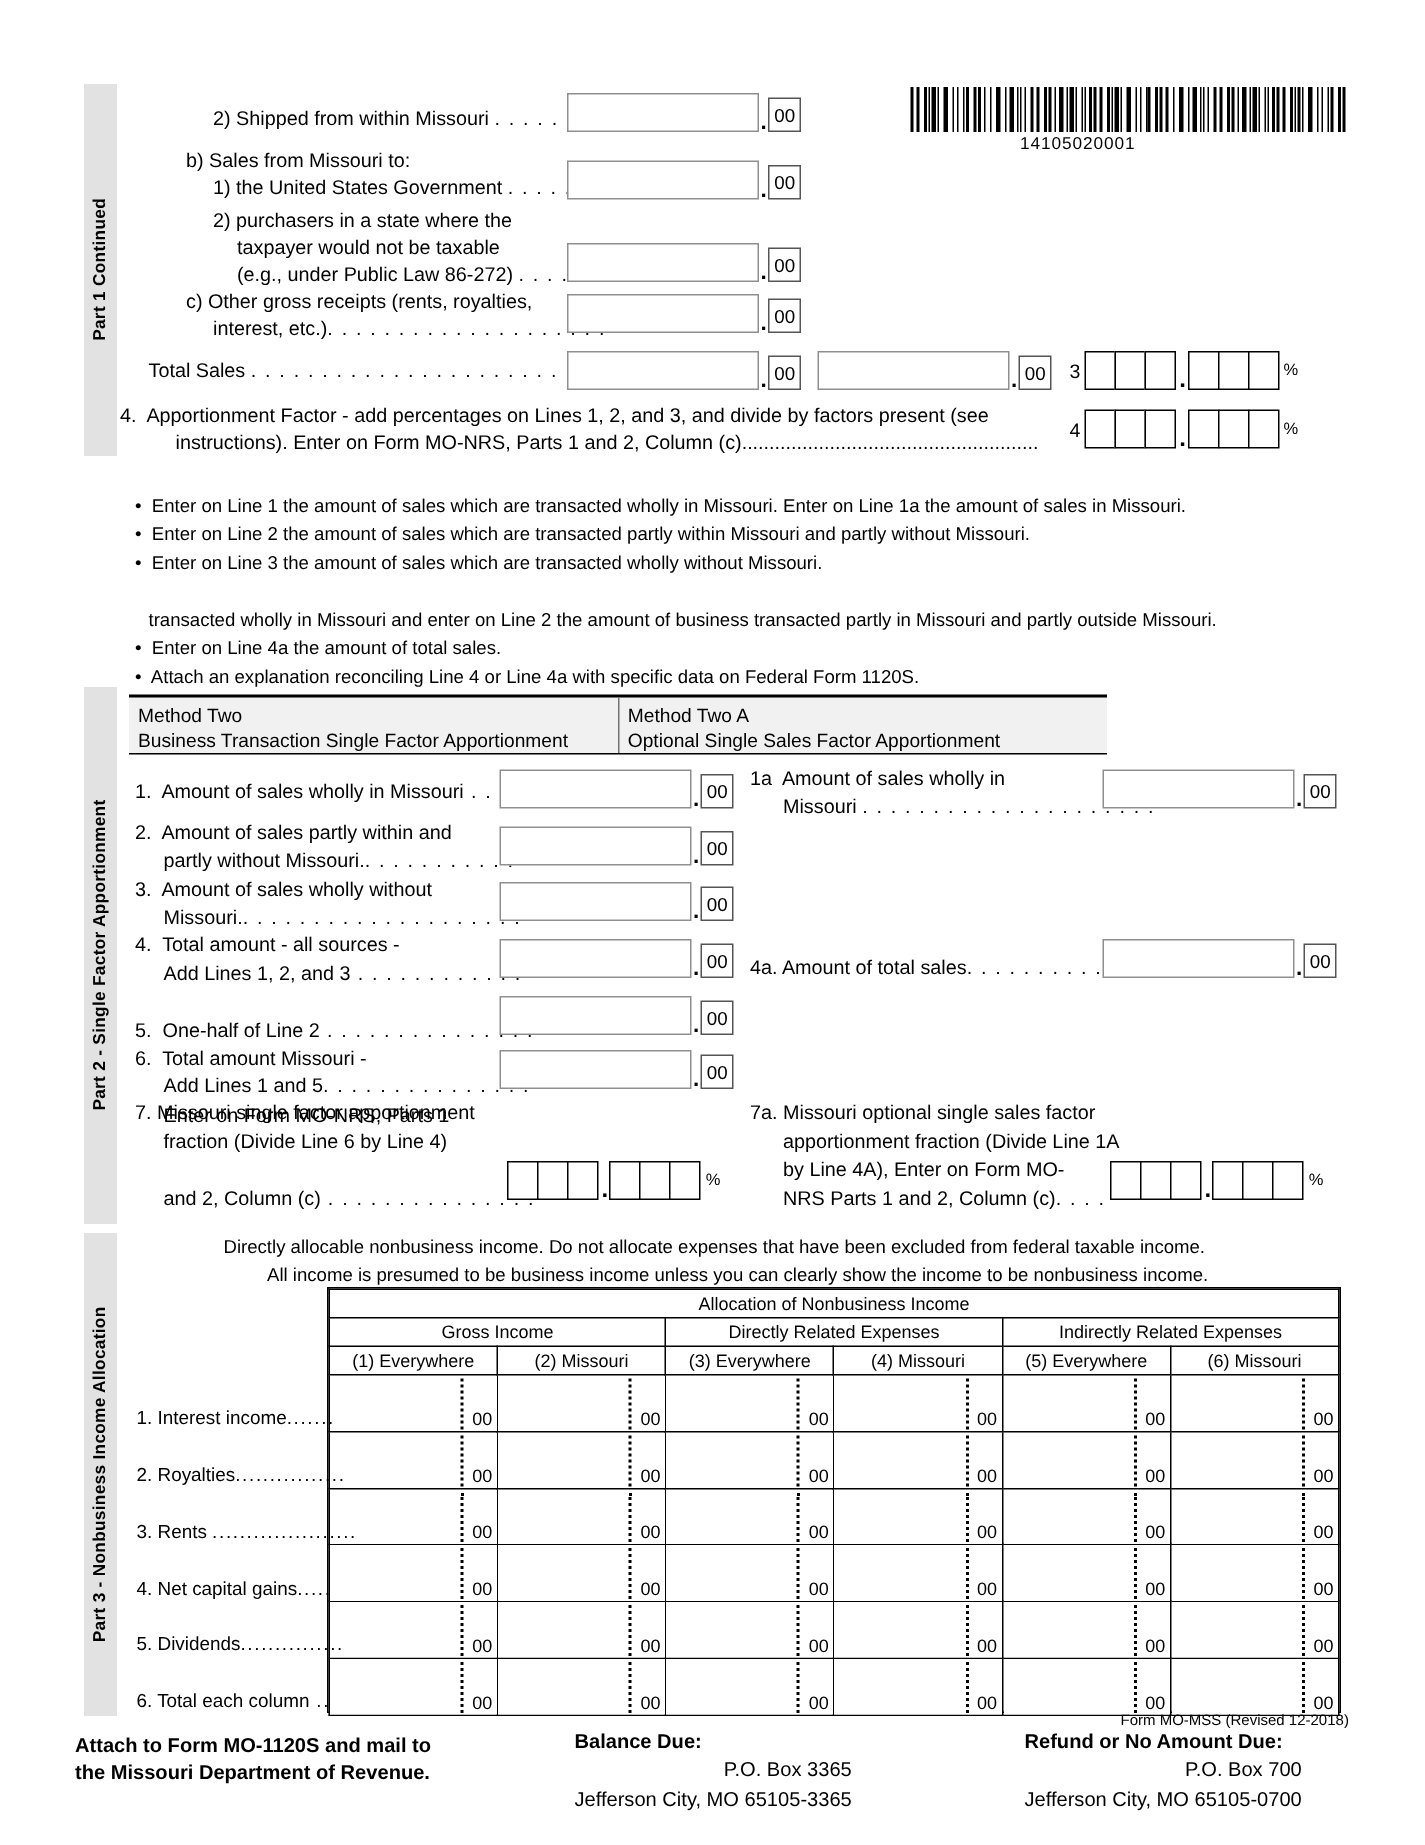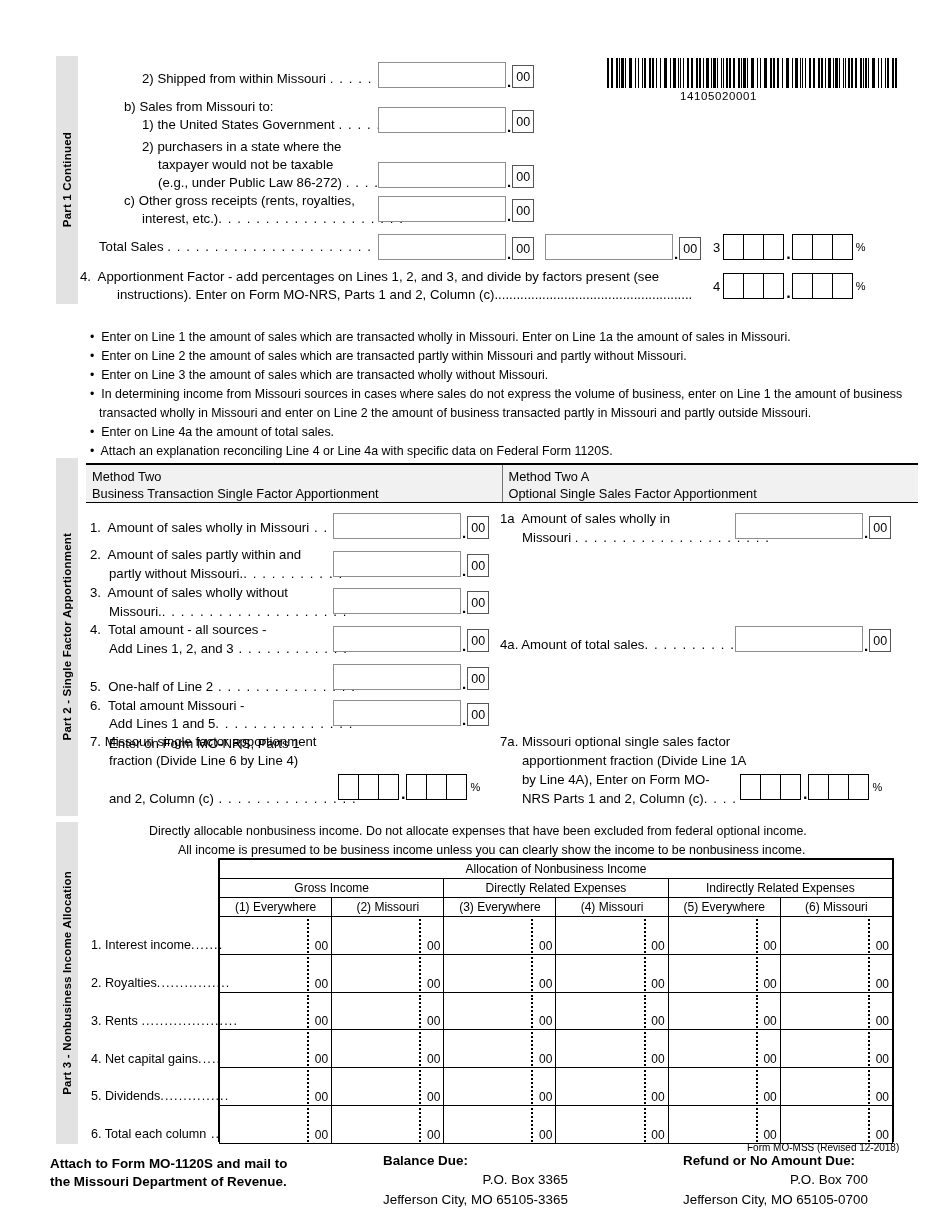--- a/index.html
+++ b/index.html
@@ -288,30 +288,29 @@
       <div class="cell"></div>
       <div class="cell"></div>
       <div class="cell"></div>
     </div>
     <span class="pct">%</span>
   </div>
 
   <div class="tb" style="left:90px; top:328px;">•&nbsp; <span>Enter on Line 1 the amount of sales which are transacted wholly in Missouri.  Enter on Line 1a the amount of sales in Missouri.</span></div>
   <div class="tb" style="left:90px; top:347px;text-align:right;">•&nbsp; <span>Enter on Line 2 the amount of sales which are transacted partly within Missouri and partly without Missouri.</span></div>
   <div class="tb" style="left:90px; top:366px;">•&nbsp; <span>Enter on Line 3 the amount of sales which are transacted wholly without Missouri.</span></div>
-  <div class="tb" style="left:90px; top:385px;">•&nbsp; <span>In determining income from Missouri sources in cases where sales do not express the volume of business, enter on Line 1 the amount of business</span></div>
   <div class="tb" style="left:99px; top:404px;"><span>transacted wholly in Missouri and enter on Line 2 the amount of business transacted partly in Missouri and partly outside Missouri.</span></div>
   <div class="tb" style="left:90px; top:423px;">•&nbsp; <span>Enter on Line 4a the amount of total sales.</span></div>
   <div class="tb" style="left:90px; top:442px;">•&nbsp; <span>Attach an explanation reconciling Line 4 or Line 4a with specific data on Federal Form 1120S.</span></div>
 
   <div class="sidetab" style="left:56px; top:458px; width:22px; height:358px;">
     <span>Part 2 - Single Factor Apportionment</span>
   </div>
 
-  <div class="methodband" style="left:86px; top:463px; width:832px; height:40px;">
+  <div class="methodband" style="left:86px; top:463px; width:652px; height:40px;">
     <div class="half">
       <div>Method Two</div>
       <div>Business Transaction Single Factor Apportionment</div>
     </div>
     <div class="half right">
       <div>Method Two A</div>
       <div>Optional Single Sales Factor Apportionment</div>
     </div>
   </div>
 
@@ -407,21 +406,21 @@
       <div class="cell"></div>
       <div class="cell"></div>
     </div>
     <span class="pct">%</span>
   </div>
 
   <div class="sidetab" style="left:56px; top:822px; width:22px; height:322px;">
     <span>Part 3 - Nonbusiness Income Allocation</span>
   </div>
 
-  <div class="tb" style="left:149px; top:822px;"><span>Directly allocable nonbusiness income.  Do not allocate expenses that have been excluded from federal optional income.</span></div>
+  <div class="tb" style="left:149px; top:822px;"><span>Directly allocable nonbusiness income.  Do not allocate expenses that have been excluded from federal taxable income.</span></div>
   <div class="tb" style="left:178px; top:841px;"><span>All income is presumed to be business income unless you can clearly show the income to be nonbusiness income.</span></div>
 
   <div class="alloc" style="left:218px; top:858px; width:676px; height:284px;">
     <table>
       <thead>
         <tr>
           <th class="top" colspan="6">Allocation of Nonbusiness Income</th>
         </tr>
         <tr>
           <th class="grp" colspan="2">Gross Income</th>

